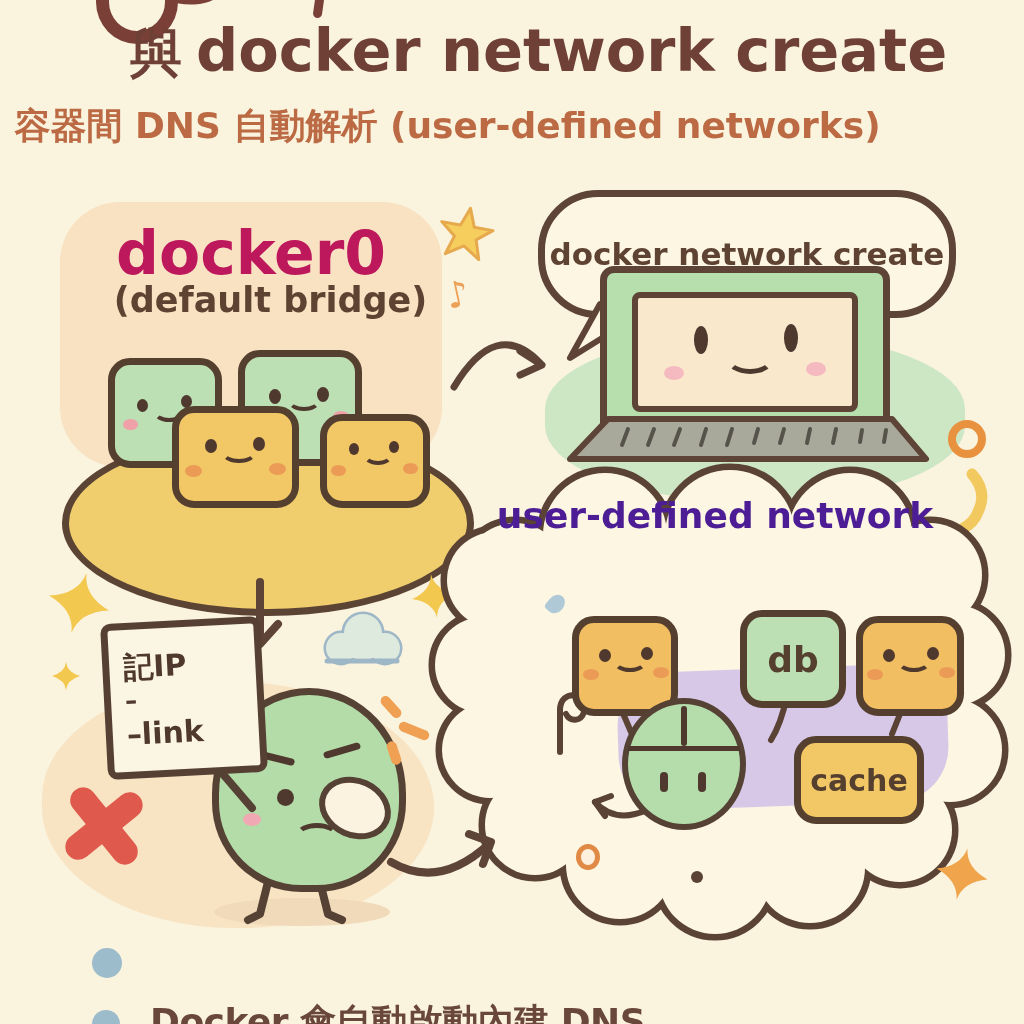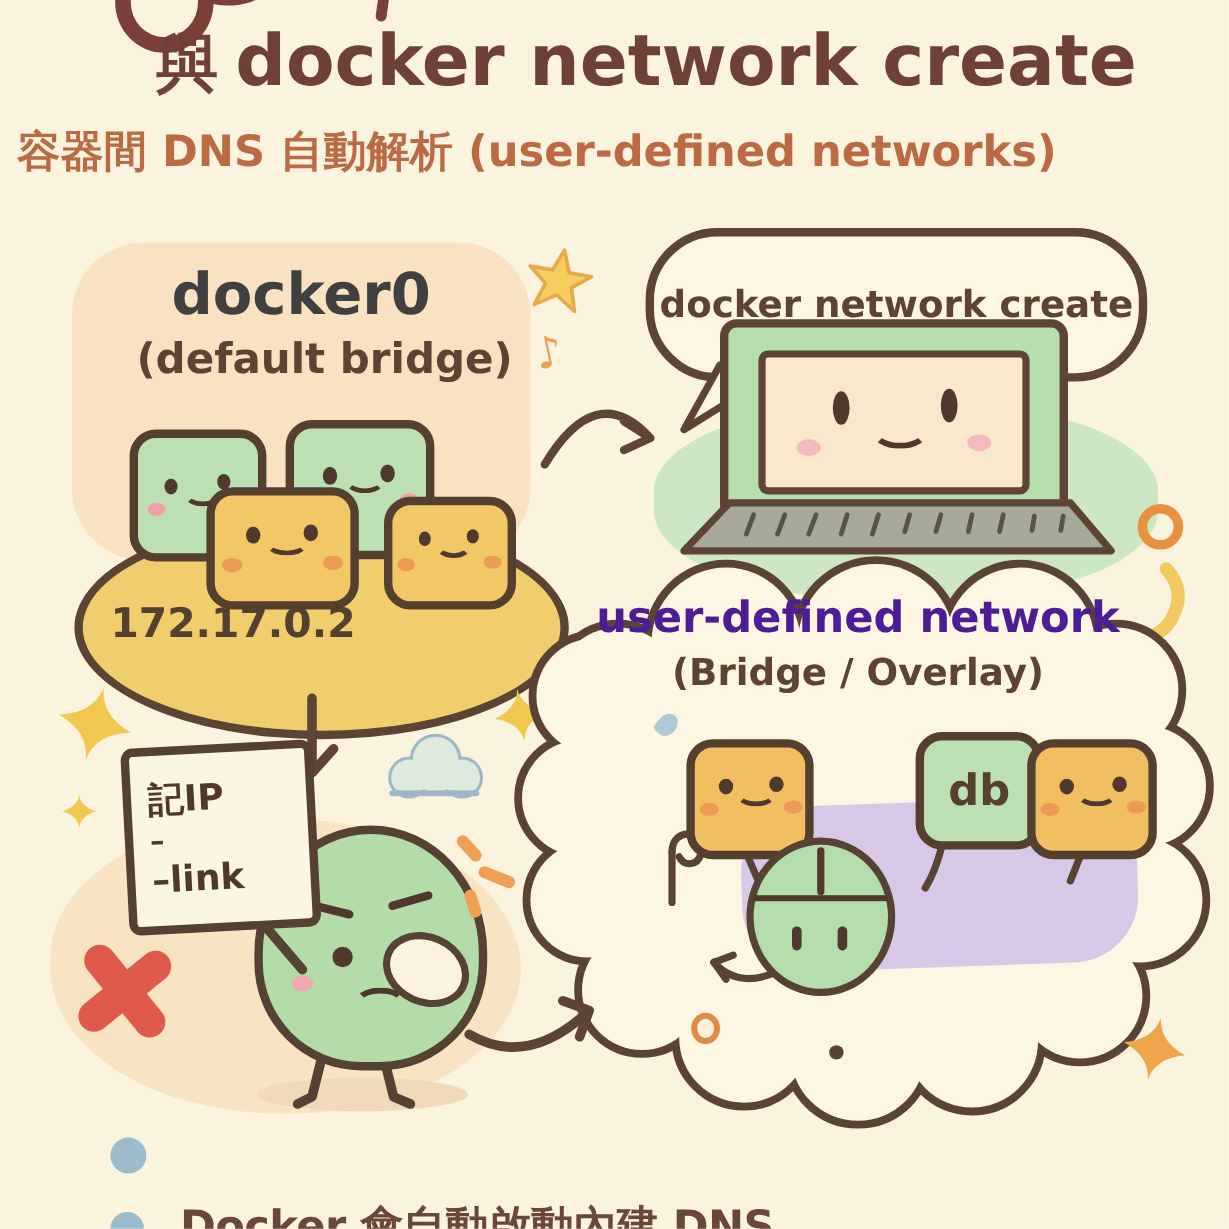--- a/index.html
+++ b/index.html
@@ -12,21 +12,21 @@
   .title-cjk{font-size:52px;}
   .title-main{font-size:59px;letter-spacing:0px;}
   .subtitle{left:0;top:102px;width:895px;text-align:center;font-size:36px;font-weight:bold;color:#BB6A44;}
 
   
   .cut-o{left:96px;top:-40px;width:56px;height:58px;border:13px solid #7A4038;border-radius:50%;}
   .cut-tick{left:314px;top:-4px;width:9px;height:22px;background:#7A4038;border-radius:5px;transform:rotate(8deg);}
 
   
   .panel{left:60px;top:202px;width:382px;height:265px;background:#F8E2C2;border-radius:60px;z-index:1;}
-  .panel-title{left:60px;top:218px;width:382px;text-align:center;font-size:48px;font-weight:bold;color:#404040;z-index:2;}
+  .panel-title{left:60px;top:218px;width:382px;text-align:center;font-size:60px;font-weight:bold;color:#be185d;z-index:2;}
   .panel-sub{left:60px;top:280px;width:421px;text-align:center;font-size:35px;font-weight:bold;color:#5E4333;z-index:2;}
 
   .oval{left:62px;top:430px;width:398px;height:172px;background:#F0CE6E;border:7px solid #5C4434;border-radius:50%;z-index:2;}
   .ips{left:92px;top:500px;width:345px;display:flex;justify-content:space-between;font-size:34px;font-weight:bold;color:#54402F;z-index:3;}
 
   .cbox{border:7px solid #55402F;border-radius:22px;z-index:3;}
   .cbox.green{background:#BCE0B4;}
   .cbox.yellow{background:#F2C765;}
   .eye{position:absolute;background:#4F382E;border-radius:50%;}
   .smile{position:absolute;border:4px solid transparent;border-bottom-color:#4F382E;border-radius:50%;}
@@ -118,21 +118,20 @@
   </div>
   <div class="abs cbox yellow" style="left:320px;top:414px;width:96px;height:80px;">
     <div class="eye" style="left:22px;top:22px;width:10px;height:12px;"></div>
     <div class="eye" style="left:62px;top:20px;width:10px;height:12px;"></div>
     <div class="smile" style="left:36px;top:24px;width:22px;height:12px;"></div>
     <div class="cheek" style="left:4px;top:44px;width:15px;height:11px;background:#EC9B57;"></div>
     <div class="cheek" style="left:76px;top:42px;width:15px;height:11px;background:#EC9B57;"></div>
   </div>
 
   <div class="abs ips">
-    <span>172.17.0.2</span>
   </div>
 
   <svg class="abs" style="left:450px;top:335px;z-index:5;" width="100" height="64">
     <path d="M4,52 Q46,-18 90,28" fill="none" stroke="#5D4437" stroke-width="7" stroke-linecap="round"></path>
     <path d="M70,16 L92,30 L70,40" fill="none" stroke="#5D4437" stroke-width="7" stroke-linecap="round" stroke-linejoin="round"></path>
   </svg>
 
   <div class="abs bubble">
     <span>docker network create</span>
   </div>
@@ -209,44 +208,46 @@
       <path d="M145,312 L145,270"></path>
       <path d="M145,270 c0,-22 30,-18 24,2 c-3,10 -14,10 -18,2"></path>
       <path d="M232,370 Q200,384 180,362"></path>
       <path d="M180,362 L196,356"></path>
         <path d="M180,362 L190,376"></path>
     </g>
     <circle cx="282" cy="437" r="6" fill="#5A4334"></circle>
   </svg>
 
   <div class="abs cloud-title">user-defined network</div>
-  <div class="abs cloud-sub">(Bridge / Overlay)</div>
 
   <div class="abs cbox yellow srv" style="left:572px;top:616px;width:92px;height:86px;background:#F2BE62;">
     <div class="eye" style="left:20px;top:26px;width:12px;height:13px;"></div>
     <div class="eye" style="left:62px;top:24px;width:12px;height:13px;"></div>
     <div class="smile" style="left:34px;top:28px;width:26px;height:13px;"></div>
     <div class="cheek" style="left:4px;top:46px;width:16px;height:11px;background:#EC9B57;"></div>
     <div class="cheek" style="left:74px;top:44px;width:16px;height:11px;background:#EC9B57;"></div>
   </div>
-  <div class="abs cbox green srv" style="left:740px;top:610px;width:92px;height:84px;font-size:36px;margin-left:23px;">
+  <div class="abs cbox green srv" style="left:740px;top:610px;width:92px;height:84px;font-size:36px;">
     <span>db</span>
   </div>
   <div class="abs cbox yellow srv" style="left:856px;top:616px;width:94px;height:86px;background:#F2BE62;">
     <div class="eye" style="left:20px;top:26px;width:12px;height:13px;"></div>
     <div class="eye" style="left:64px;top:24px;width:12px;height:13px;"></div>
     <div class="smile" style="left:34px;top:28px;width:26px;height:13px;"></div>
     <div class="cheek" style="left:4px;top:46px;width:16px;height:11px;background:#EC9B57;"></div>
     <div class="cheek" style="left:76px;top:44px;width:16px;height:11px;background:#EC9B57;"></div>
   </div>
   <div class="abs" style="left:622px;top:698px;width:112px;height:120px;background:#B5DCAB;border:6px solid #564135;border-radius:50%;z-index:6;">
     <div class="abs" style="left:0;top:42px;width:112px;height:0;border-top:5px solid #4F382E;"></div>
     <div class="abs" style="left:53px;top:2px;width:6px;height:40px;background:#4F382E;border-radius:3px;"></div>
     <div class="abs" style="left:32px;top:68px;width:8px;height:20px;background:#4F382E;border-radius:4px;"></div>
     <div class="abs" style="left:70px;top:68px;width:8px;height:20px;background:#4F382E;border-radius:4px;"></div>
+  </div>
+  <div class="abs cbox yellow srv" style="left:794px;top:736px;width:116px;height:74px;font-size:30px;">
+    <span>cache</span>
   </div>
 
   <div class="abs note-dot"></div>
 
   <div class="abs tan-blob"></div>
 
   <svg class="abs" style="left:228px;top:578px;z-index:5;" width="64" height="94">
     <path d="M32,4 L32,62" fill="none" stroke="#5D4437" stroke-width="8" stroke-linecap="round"></path>
     <path d="M14,46 L32,66 L50,46" fill="none" stroke="#5D4437" stroke-width="8" stroke-linecap="round" stroke-linejoin="round"></path>
   </svg>

